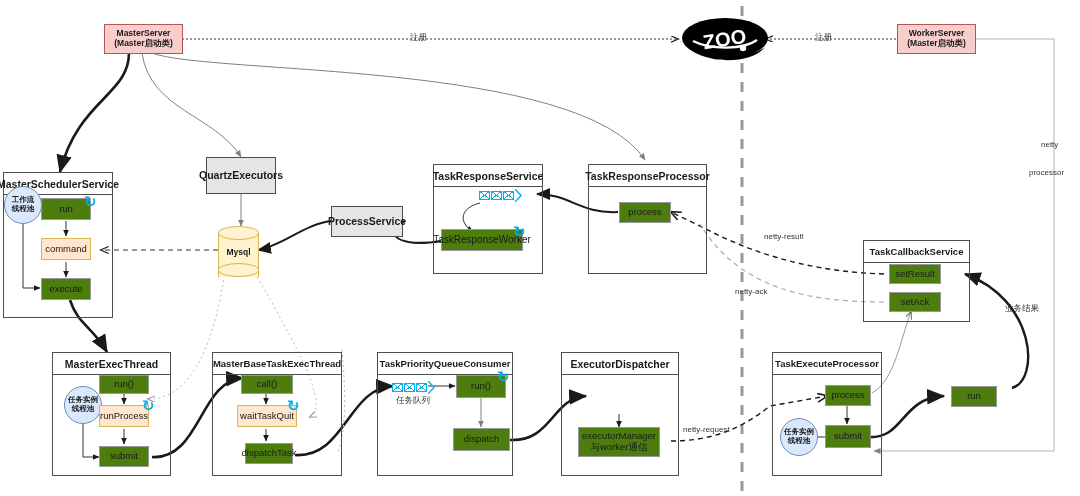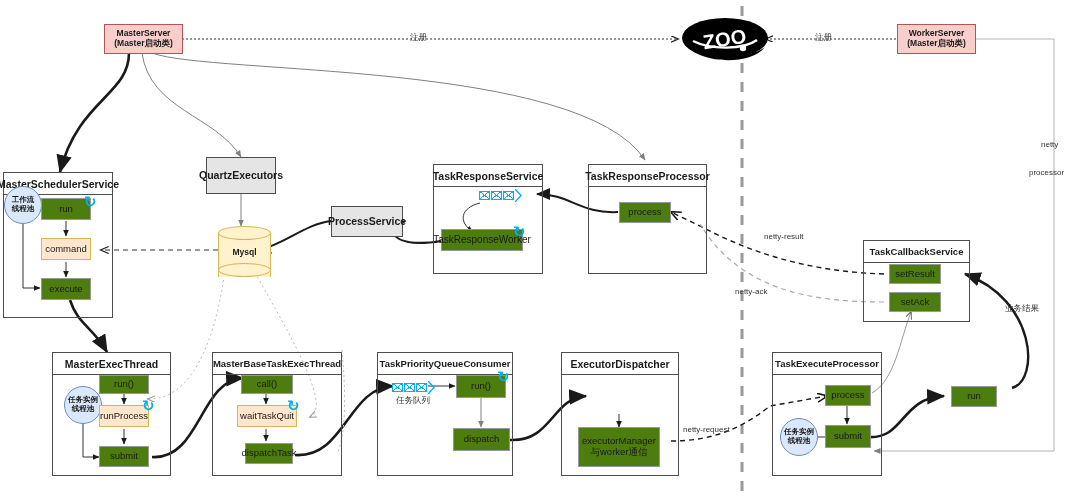--- a/index.html
+++ b/index.html
@@ -17,21 +17,21 @@
         font-weight:bold;color:#1a1a1a;}
   .pink{border:1px solid #b85450;background:#f8cecc;font-size:8.5px;
         font-weight:bold;color:#1a1a1a;flex-direction:column;}
   .step{border:1px solid #999999;background:#4d7c0f;font-size:9.5px;
         color:#1a1a1a;flex-direction:column;}
   .step.orange{border:1px solid #d6b656;background:#ffe6cc;}
   .circ{border:1px solid #6c8ebf;background:#dae8fc;border-radius:50%;
         font-size:7.5px;font-weight:bold;color:#1a1a1a;flex-direction:column;}
   .lbl{position:absolute;font-size:8px;color:#333333;white-space:nowrap;}
   .lbl.cn{font-size:8.5px;}
-  .cyl{position:absolute;padding-left:12px;}
+  .cyl{position:absolute;}
   .cyl .cap{position:absolute;left:0;top:0;width:100%;height:14px;
         border:1px solid #d6b656;border-radius:50%;background:#fff2cc;box-sizing:border-box;}
   .cyl .body{position:absolute;left:0;top:7px;width:100%;height:44px;
         border-left:1px solid #d6b656;border-right:1px solid #d6b656;
         background:#fff2cc;box-sizing:border-box;}
   .cyl .btm{position:absolute;left:0;bottom:0;width:100%;height:14px;
         border:1px solid #d6b656;border-radius:50%;background:#fff2cc;box-sizing:border-box;}
   .cyl .txt{position:absolute;left:0;top:0;width:100%;height:100%;
         display:flex;align-items:center;justify-content:center;
         font-size:8.5px;font-weight:bold;color:#1a1a1a;}
@@ -288,21 +288,21 @@
     <span>run()</span>
   </div>
   <div class="loop" style="left:497px;top:369px;">↻</div>
   <div class="node step" style="left:453px;top:428px;width:57px;height:23px;">
     <span>dispatch</span>
   </div>
 
   <div class="grp" style="position:absolute;left:561px;top:352px;width:116px;height:122px;">
     <div class="grp-title">ExecutorDispatcher</div>
   </div>
-  <div class="node step" style="left:578px;top:427px;width:82px;height:40px;">
+  <div class="node step" style="left:578px;top:427px;width:82px;height:30px;">
     <span>executorManager</span>
     <span>与worker通信</span>
   </div>
 
   <div class="grp" style="position:absolute;left:772px;top:352px;width:108px;height:122px;">
     <div class="grp-title" style="font-size:9.5px">TaskExecuteProcessor</div>
   </div>
   <div class="node circ" style="left:780px;top:418px;width:38px;height:38px;">
     <span>任务实例</span>
     <span>线程池</span>

